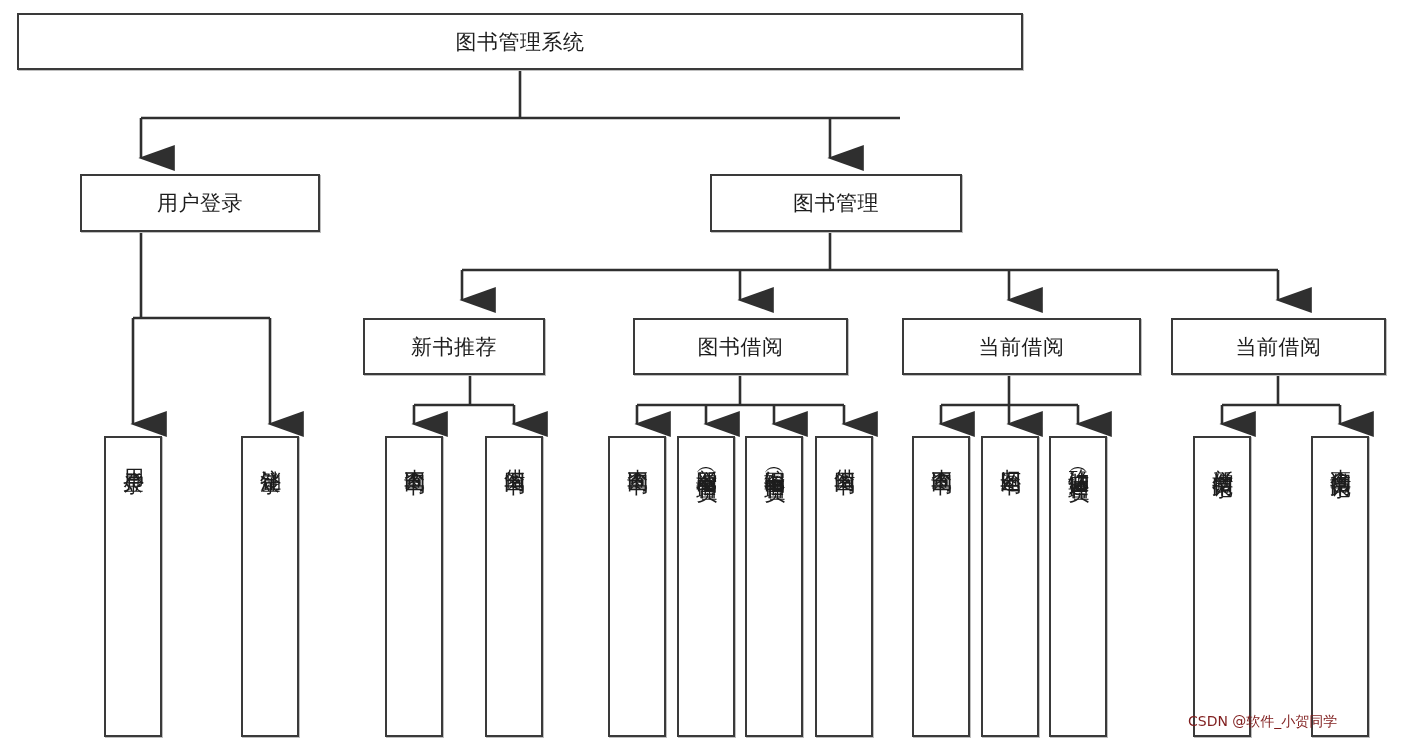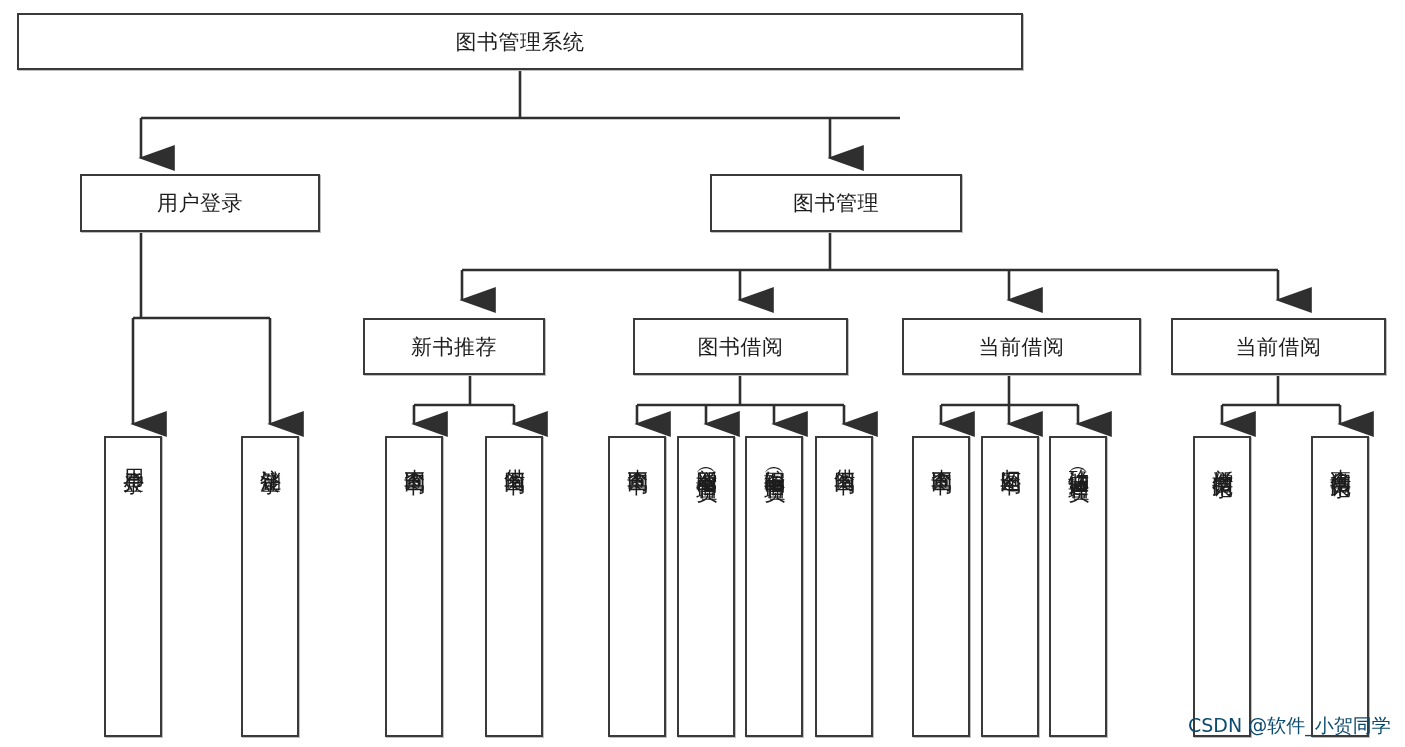--- a/index.html
+++ b/index.html
@@ -48,22 +48,22 @@
     font-size: 21px;
     line-height: 1.32;
     letter-spacing: 2px;
     white-space: nowrap;
     display: block;
   }
   .watermark {
     position: absolute;
     left: 1188px;
     top: 713px;
-    font-size: 19px;
-    color: #0c4a6e;
+    font-size: 14px;
+    color: #7f1d1d;
     white-space: nowrap;
     font-family: "DejaVu Sans", "Liberation Sans", sans-serif;
   }
 </style>
 </head>
 <body>
 
 <div id="canvas">
 
   <svg id="edges" viewBox="0 0 1405 747" width="1405" height="747">

